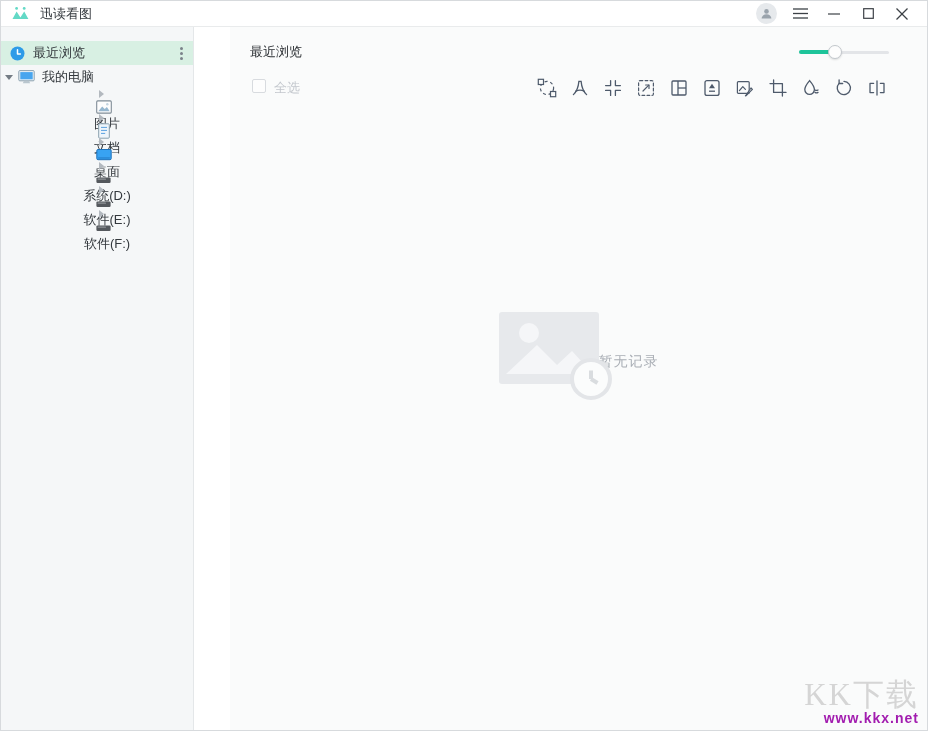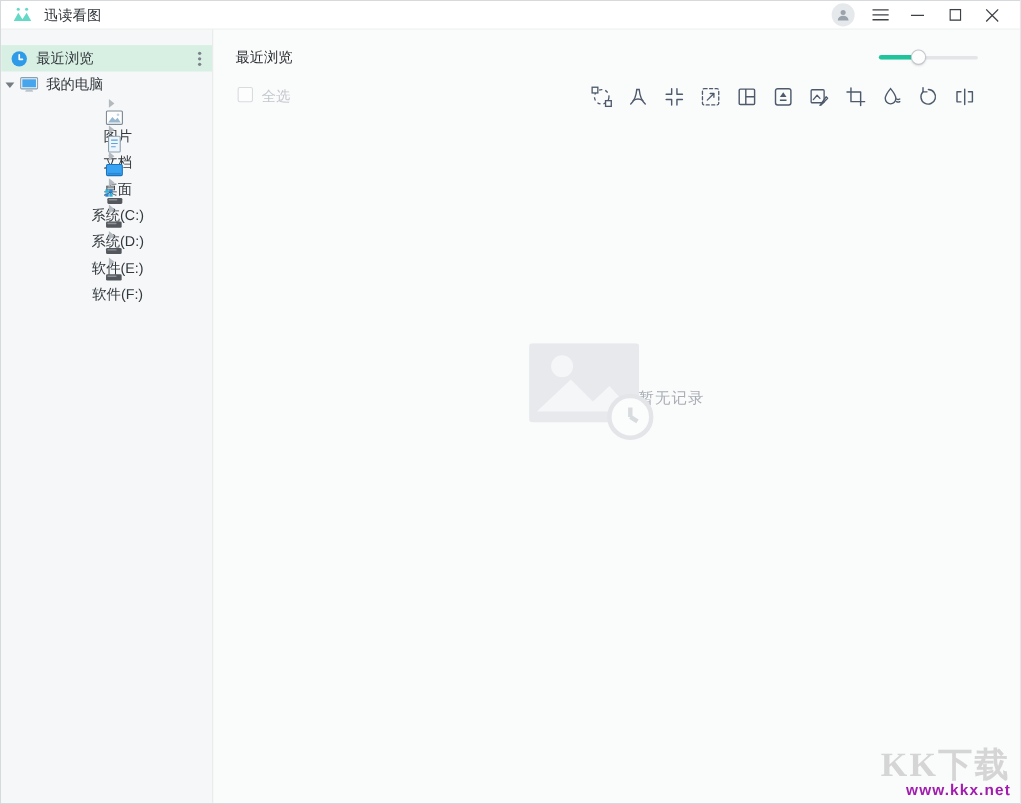--- a/index.html
+++ b/index.html
@@ -27,21 +27,21 @@
   .titlebar .spacer { flex: 1; }
   .tb-btn {
     width: 34px; height: 26px; display: flex; align-items: center; justify-content: center;
     cursor: default;
   }
   .avatar {
     width: 21px; height: 21px; border-radius: 50%;
     background: #e6e9ec; display: flex; align-items: center; justify-content: center;
   }
   
-  .content { flex: 1; display: flex; min-height: 0; }
+  .content { flex: 1; display: flex; min-height: 0; gap: 36px; }
   
   .sidebar {
     width: 193px; flex: 0 0 193px;
     background: #f5f7f8; border-right: 1px solid #e4e7e9;
     padding-top: 14px; overflow: hidden;
   }
   .side-row {
     height: 24px; display: flex; align-items: center;
     font-size: 13px; color: #33383d; cursor: default; white-space: nowrap;
   }
@@ -116,21 +116,21 @@
     background: #fbfcfc; border: 4px solid #e3e5e8;
     display: flex; align-items: center; justify-content: center;
   }
   .empty-text { margin-top: 28px; font-size: 14px; color: #a9aeb5; letter-spacing: 1px; }
   
   .watermark {
     position: absolute; right: 8px; bottom: 4px; text-align: center;
     user-select: none; line-height: 1.05;
   }
   .watermark .wm-big {
-    font-size: 31px; font-weight: bold; color: #d5d5d5; letter-spacing: 2px;
+    font-size: 31px; font-weight: normal; color: #d5d5d5; letter-spacing: 2px;
     font-family: "Liberation Serif", serif;
   }
   .watermark .wm-small { font-size: 14px; font-weight: bold; color: #a21caf; letter-spacing: 1px; text-align: right; }
 </style>
 </head>
 <body>
 
 <div class="window">
 
   <div class="titlebar">
@@ -243,34 +243,20 @@
         <span class="arrow right"></span>
         <span class="side-icon">
           <svg width="16" height="14" viewBox="0 0 16 14">
             <rect x="0.8" y="1.5" width="14.4" height="10.2" rx="1.2" fill="#38a3f2" stroke="#1f72ba" stroke-width="1"></rect>
             <rect x="2.2" y="9.2" width="11.6" height="1.5" fill="#1f72ba" opacity="0.55"></rect>
           </svg>
         </span>
         <span class="label">桌面</span>
       </div>
 
-      <div class="side-row pad-lvl1">
-        <span class="arrow right"></span>
-        <span class="side-icon">
-          <svg width="17" height="16" viewBox="0 0 17 16">
-            <rect x="0.8" y="1.2" width="3" height="3" fill="#2ab6e0"></rect>
-            <rect x="4.4" y="1.2" width="3" height="3" fill="#2f86d6"></rect>
-            <rect x="0.8" y="4.8" width="3" height="3" fill="#2f86d6"></rect>
-            <rect x="4.4" y="4.8" width="3" height="3" fill="#2ab6e0"></rect>
-            <rect x="2.6" y="9" width="13.6" height="5.4" rx="1.2" fill="#54585d"></rect>
-            <rect x="3.7" y="10" width="8" height="1.3" rx="0.6" fill="#8e9297"></rect>
-          </svg>
-        </span>
-        <span class="label">系统(C:)</span>
-      </div>
 
       <div class="side-row pad-lvl1">
         <span class="arrow right"></span>
         <span class="side-icon">
           <svg width="17" height="16" viewBox="0 0 17 16">
             <rect x="1.4" y="6.4" width="14.2" height="5.6" rx="1.2" fill="#54585d"></rect>
             <rect x="2.6" y="7.5" width="8.4" height="1.3" rx="0.6" fill="#8e9297"></rect>
           </svg>
         </span>
         <span class="label">系统(D:)</span>

